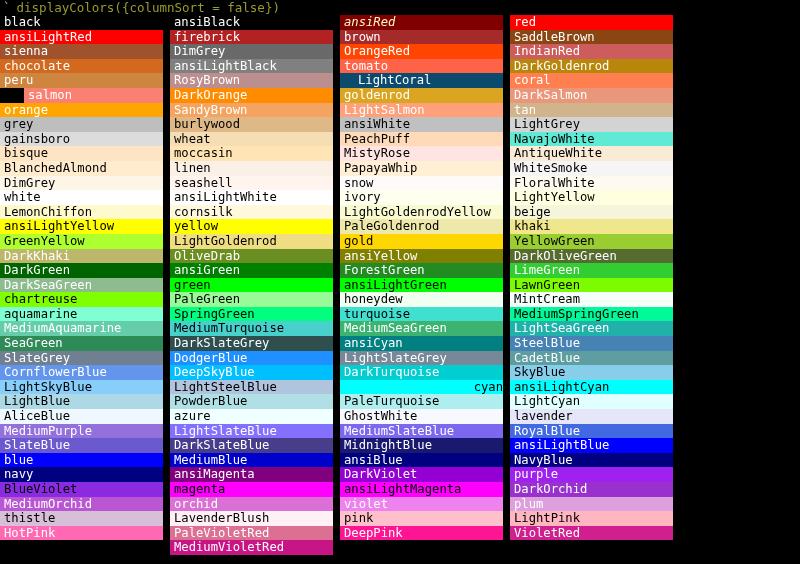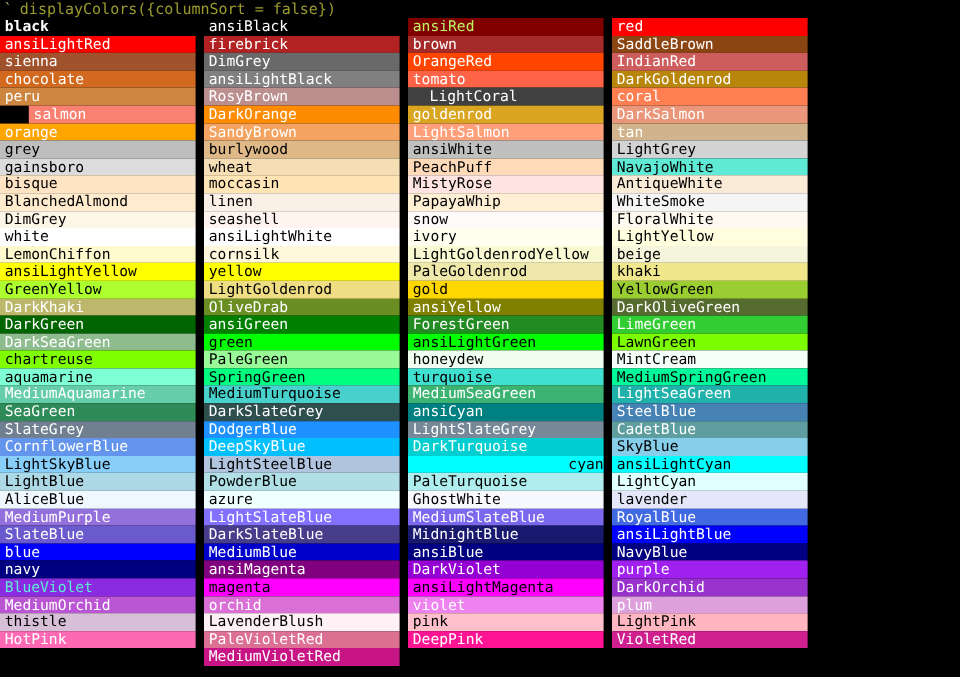--- a/index.html
+++ b/index.html
@@ -45,21 +45,21 @@
 
 <div id="root">
 
   <div class="promptline">
     <span class="prompt-sym">`</span>
     <span class="prompt-code">displayColors({columnSort = false})</span>
   </div>
 
   <div class="cols">
     <div class="col c1">
-        <div class="swatch hdr" style="background: rgb(0, 0, 0); color: rgb(255, 255, 255); font-weight: bold;">black</div>
+        <div class="swatch hdr" style="background: rgb(0, 0, 0); color: rgb(255, 255, 255);">black</div>
         <div class="swatch" style="background: rgb(255, 0, 0); color: rgb(255, 255, 255);">ansiLightRed</div>
         <div class="swatch" style="background: rgb(160, 82, 45); color: rgb(255, 255, 255);">sienna</div>
         <div class="swatch" style="background: rgb(210, 105, 30); color: rgb(255, 255, 255);">chocolate</div>
         <div class="swatch" style="background: rgb(205, 133, 63); color: rgb(255, 255, 255);">peru</div>
         <div class="swatch" style="background: rgb(250, 128, 114); color: rgb(255, 255, 255); margin-left: 24px;">salmon</div>
         <div class="swatch" style="background: rgb(255, 165, 0); color: rgb(255, 255, 255);">orange</div>
         <div class="swatch" style="background: rgb(190, 190, 190); color: rgb(0, 0, 0);">grey</div>
         <div class="swatch" style="background: rgb(220, 220, 220); color: rgb(0, 0, 0);">gainsboro</div>
         <div class="swatch" style="background: rgb(255, 228, 196); color: rgb(0, 0, 0);">bisque</div>
         <div class="swatch" style="background: rgb(255, 235, 205); color: rgb(0, 0, 0);">BlanchedAlmond</div>
@@ -77,21 +77,21 @@
         <div class="swatch" style="background: rgb(46, 139, 87); color: rgb(255, 255, 255);">SeaGreen</div>
         <div class="swatch" style="background: rgb(112, 128, 144); color: rgb(255, 255, 255);">SlateGrey</div>
         <div class="swatch" style="background: rgb(100, 149, 237); color: rgb(255, 255, 255);">CornflowerBlue</div>
         <div class="swatch" style="background: rgb(135, 206, 250); color: rgb(0, 0, 0);">LightSkyBlue</div>
         <div class="swatch" style="background: rgb(173, 216, 230); color: rgb(0, 0, 0);">LightBlue</div>
         <div class="swatch" style="background: rgb(240, 248, 255); color: rgb(0, 0, 0);">AliceBlue</div>
         <div class="swatch" style="background: rgb(147, 112, 219); color: rgb(255, 255, 255);">MediumPurple</div>
         <div class="swatch" style="background: rgb(106, 90, 205); color: rgb(255, 255, 255);">SlateBlue</div>
         <div class="swatch" style="background: rgb(0, 0, 255); color: rgb(255, 255, 255);">blue</div>
         <div class="swatch" style="background: rgb(0, 0, 128); color: rgb(255, 255, 255);">navy</div>
-        <div class="swatch" style="background: rgb(138, 43, 226); color: #5eead4;">BlueViolet</div>
+        <div class="swatch" style="background: rgb(138, 43, 226); color: #000000;">BlueViolet</div>
         <div class="swatch" style="background: rgb(186, 85, 211); color: rgb(255, 255, 255);">MediumOrchid</div>
         <div class="swatch" style="background: rgb(216, 191, 216); color: rgb(0, 0, 0);">thistle</div>
         <div class="swatch" style="background: rgb(255, 105, 180); color: rgb(255, 255, 255);">HotPink</div>
         <div class="swatch" style="background: rgb(176, 48, 96); color: rgb(255, 255, 255); margin-top: 37px;">maroon</div>
       </div>
     <div class="col c2">
         <div class="swatch hdr" style="background: rgb(0, 0, 0); color: rgb(255, 255, 255);">ansiBlack</div>
         <div class="swatch" style="background: rgb(178, 34, 34); color: rgb(255, 255, 255);">firebrick</div>
         <div class="swatch" style="background: rgb(105, 105, 105); color: rgb(255, 255, 255);">DimGrey</div>
         <div class="swatch" style="background: rgb(128, 128, 128); color: rgb(255, 255, 255);">ansiLightBlack</div>
@@ -123,25 +123,25 @@
         <div class="swatch" style="background: rgb(72, 61, 139); color: rgb(255, 255, 255);">DarkSlateBlue</div>
         <div class="swatch" style="background: rgb(0, 0, 205); color: rgb(255, 255, 255);">MediumBlue</div>
         <div class="swatch" style="background: rgb(128, 0, 128); color: rgb(255, 255, 255);">ansiMagenta</div>
         <div class="swatch" style="background: rgb(255, 0, 255); color: rgb(0, 0, 0);">magenta</div>
         <div class="swatch" style="background: rgb(218, 112, 214); color: rgb(255, 255, 255);">orchid</div>
         <div class="swatch" style="background: rgb(255, 240, 245); color: rgb(0, 0, 0);">LavenderBlush</div>
         <div class="swatch" style="background: rgb(219, 112, 147); color: rgb(255, 255, 255);">PaleVioletRed</div>
         <div class="swatch" style="background: rgb(199, 21, 133); color: rgb(255, 255, 255);">MediumVioletRed</div>
       </div>
     <div class="col c3">
-        <div class="swatch" style="background: rgb(128, 0, 0); color: #bef264;">ansiRed</div>
+        <div class="swatch" style="background: rgb(128, 0, 0); color: #fef9c3; font-style: italic;">ansiRed</div>
         <div class="swatch" style="background: rgb(165, 42, 42); color: rgb(255, 255, 255);">brown</div>
         <div class="swatch" style="background: rgb(255, 69, 0); color: rgb(255, 255, 255);">OrangeRed</div>
         <div class="swatch" style="background: rgb(255, 99, 71); color: rgb(255, 255, 255);">tomato</div>
-        <div class="swatch" style="background: #404040; color: rgb(255, 255, 255); padding-left: 18px;">LightCoral</div>
+        <div class="swatch" style="background: #0c4a6e; color: rgb(255, 255, 255); padding-left: 18px;">LightCoral</div>
         <div class="swatch" style="background: rgb(218, 165, 32); color: rgb(255, 255, 255);">goldenrod</div>
         <div class="swatch" style="background: rgb(255, 160, 122); color: rgb(255, 255, 255);">LightSalmon</div>
         <div class="swatch" style="background: rgb(192, 192, 192); color: rgb(0, 0, 0);">ansiWhite</div>
         <div class="swatch" style="background: rgb(255, 218, 185); color: rgb(0, 0, 0);">PeachPuff</div>
         <div class="swatch" style="background: rgb(255, 228, 225); color: rgb(0, 0, 0);">MistyRose</div>
         <div class="swatch" style="background: rgb(255, 239, 213); color: rgb(0, 0, 0);">PapayaWhip</div>
         <div class="swatch" style="background: rgb(255, 250, 250); color: rgb(0, 0, 0);">snow</div>
         <div class="swatch" style="background: rgb(255, 255, 240); color: rgb(0, 0, 0);">ivory</div>
         <div class="swatch" style="background: rgb(250, 250, 210); color: rgb(0, 0, 0);">LightGoldenrodYellow</div>
         <div class="swatch" style="background: rgb(238, 232, 170); color: rgb(0, 0, 0);">PaleGoldenrod</div>

